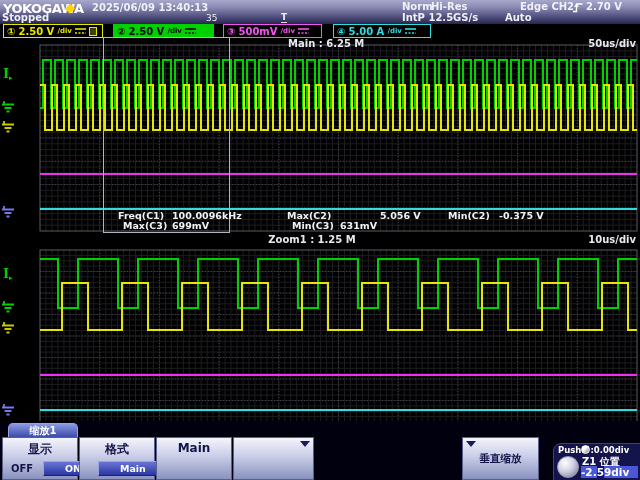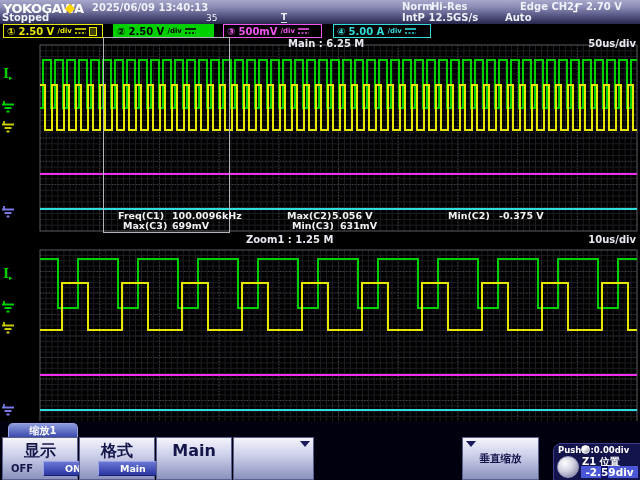--- a/index.html
+++ b/index.html
@@ -32,42 +32,42 @@
   .b1{left:3px;width:92px;color:#e6e600;border-color:#e6e600;background:#000;}
   .b2{left:113px;width:93px;color:#000;border-color:#00d000;background:#00d000;}
   .b3{left:223px;width:91px;color:#f055f0;border-color:#f055f0;background:#000;}
   .b4{left:333px;width:90px;color:#30dcdc;border-color:#30dcdc;background:#000;}
   .probe-box{width:6px;height:7px;border:1px solid currentColor;background:rgba(255,255,0,.25);}
 
   
   .lbl{font-size:10px;font-weight:bold;color:#e8e8f0;}
   .main-title{left:288px;top:38px;}
   .main-tb{left:570px;top:38px;width:66px;text-align:right;}
-  .zoom-title{left:246px;top:234px;width:132px;text-align:left;}
+  .zoom-title{left:246px;top:234px;width:132px;text-align:center;}
   .zoom-tb{left:572px;top:234px;width:64px;text-align:right;}
 
   .meas{font-size:9.5px;font-weight:bold;color:#f2f2f2;white-space:nowrap;}
 
   .zoom-box{left:103px;top:37px;width:125px;height:194px;border:1px solid #b4b4bc;}
 
   
   .imark{font-family:"DejaVu Serif",serif;font-weight:bold;font-size:13px;line-height:13px;color:#00d000;}
   .imark .arr{font-family:"DejaVu Sans",sans-serif;font-size:7px;vertical-align:-2px;}
   .gnd{width:14px;height:13px;}
 
   
   .menu-bg{left:0;top:421px;width:640px;height:59px;background:#00000e;}
   .tab{left:8px;top:423px;width:68px;height:14px;border:1px solid #9aa2e0;border-bottom:none;
        border-radius:5px 5px 0 0;background:linear-gradient(#8c9ae0,#3644a8);
        color:#fff;font-size:10px;font-weight:bold;text-align:center;line-height:13px;}
   .cell{position:absolute;top:437px;height:41px;
         background:linear-gradient(#f4f4fb 0%,#c9cde8 45%,#8a92be 100%);
         border:1px solid #5a5f8e;}
   .cell .clabel{position:absolute;top:3px;left:0;right:0;text-align:center;
-        font-size:16px;font-weight:bold;color:#15154a;}
+        font-size:12px;font-weight:bold;color:#15154a;}
   .cell .clabel-mid{position:absolute;top:14px;left:0;right:0;text-align:center;
         font-size:10.5px;font-weight:bold;color:#15154a;}
   .c1{left:2px;width:74px;}  .c2{left:79px;width:74px;} .c3{left:156px;width:74px;}
   .c4{left:233px;width:79px;} .c5{left:322px;width:62px;} .c6{left:387px;width:72px;}
   .c7{left:462px;width:75px;}
   .btn{position:absolute;bottom:3px;background:linear-gradient(#6a76d4,#2a36a2);
        border:1px solid #9aa2e8;border-right-color:#1a2070;border-bottom-color:#1a2070;
        color:#fff;font-size:9.5px;font-weight:bold;padding:1px 21px;border-radius:0;}
   .off-lbl{position:absolute;bottom:5px;left:8px;font-size:10px;font-weight:bold;color:#15154a;}
   .dd{width:0;height:0;border-left:5px solid transparent;border-right:5px solid transparent;
@@ -81,21 +81,21 @@
       border:1px solid #3c3c8a;border-radius:8px 0 0 0;}
   .push-row{position:absolute;top:1px;left:4px;font-size:8.5px;font-weight:bold;color:#fff;white-space:nowrap;}
   .knob-circle{display:inline-block;width:7px;height:7px;border-radius:50%;
       border:1px solid #fff;vertical-align:-1px;
       background:linear-gradient(135deg,#fff 40%,#778 100%);}
   .knob-sphere{position:absolute;left:3px;top:12px;width:20px;height:20px;border-radius:50%;
       background:radial-gradient(circle at 35% 30%,#ffffff,#d0d0e0 45%,#6a6a90 100%);
       border:1px solid #9a9ac0;}
   .knob-name{position:absolute;left:28px;top:11px;font-size:10px;font-weight:bold;color:#fff;}
   .knob-value{position:absolute;left:27px;top:22px;width:57px;height:12px;background:#4a58d8;
-      color:#fff;font-size:10.5px;font-weight:bold;text-align:center;line-height:12px;}
+      color:#fff;font-size:10.5px;font-weight:bold;line-height:12px;}
   .digit-cursor{background:#10106a;}
 </style>
 </head>
 <body>
 
 <div class="screen">
 
   <svg id="scope-svg" class="abs" width="640" height="480" style="left:0;top:0;">
       <clipPath id="clip0">
         <rect x="40" y="45" width="597" height="186"></rect>
@@ -181,21 +181,21 @@
   <span class="abs lbl main-title">Main : 6.25 M</span>
   <span class="abs lbl main-tb">50us/div</span>
   <span class="abs lbl zoom-title">Zoom1 : 1.25 M</span>
   <span class="abs lbl zoom-tb">10us/div</span>
 
   <div class="abs zoom-box"></div>
 
   <span class="abs meas" style="left:118px;top:210px;">Freq(C1)</span>
   <span class="abs meas" style="left:172px;top:210px;">100.0096kHz</span>
   <span class="abs meas" style="left:287px;top:210px;">Max(C2)</span>
-  <span class="abs meas" style="left:332px;top:210px;">5.056 V</span>
+  <span class="abs meas" style="left:340px;top:210px;padding-left:40px;">5.056 V</span>
   <span class="abs meas" style="left:448px;top:210px;">Min(C2)</span>
   <span class="abs meas" style="left:499px;top:210px;">-0.375 V</span>
   <span class="abs meas" style="left:123px;top:220px;">Max(C3)</span>
   <span class="abs meas" style="left:172px;top:220px;">699mV</span>
   <span class="abs meas" style="left:292px;top:220px;">Min(C3)</span>
   <span class="abs meas" style="left:340px;top:220px;">631mV</span>
 
   <span class="abs imark" style="left:3px;top:67px;"><span>I</span><span class="arr">▸</span></span>
   <svg class="abs gnd" style="left:1px;top:101px;color:#00d000;">
     <path d="M3 0 V3 M1 3.5 H13 M3.5 7 H10.5 M5.5 10.5 H8.5" stroke="currentColor" stroke-width="1.8" fill="none"></path>

